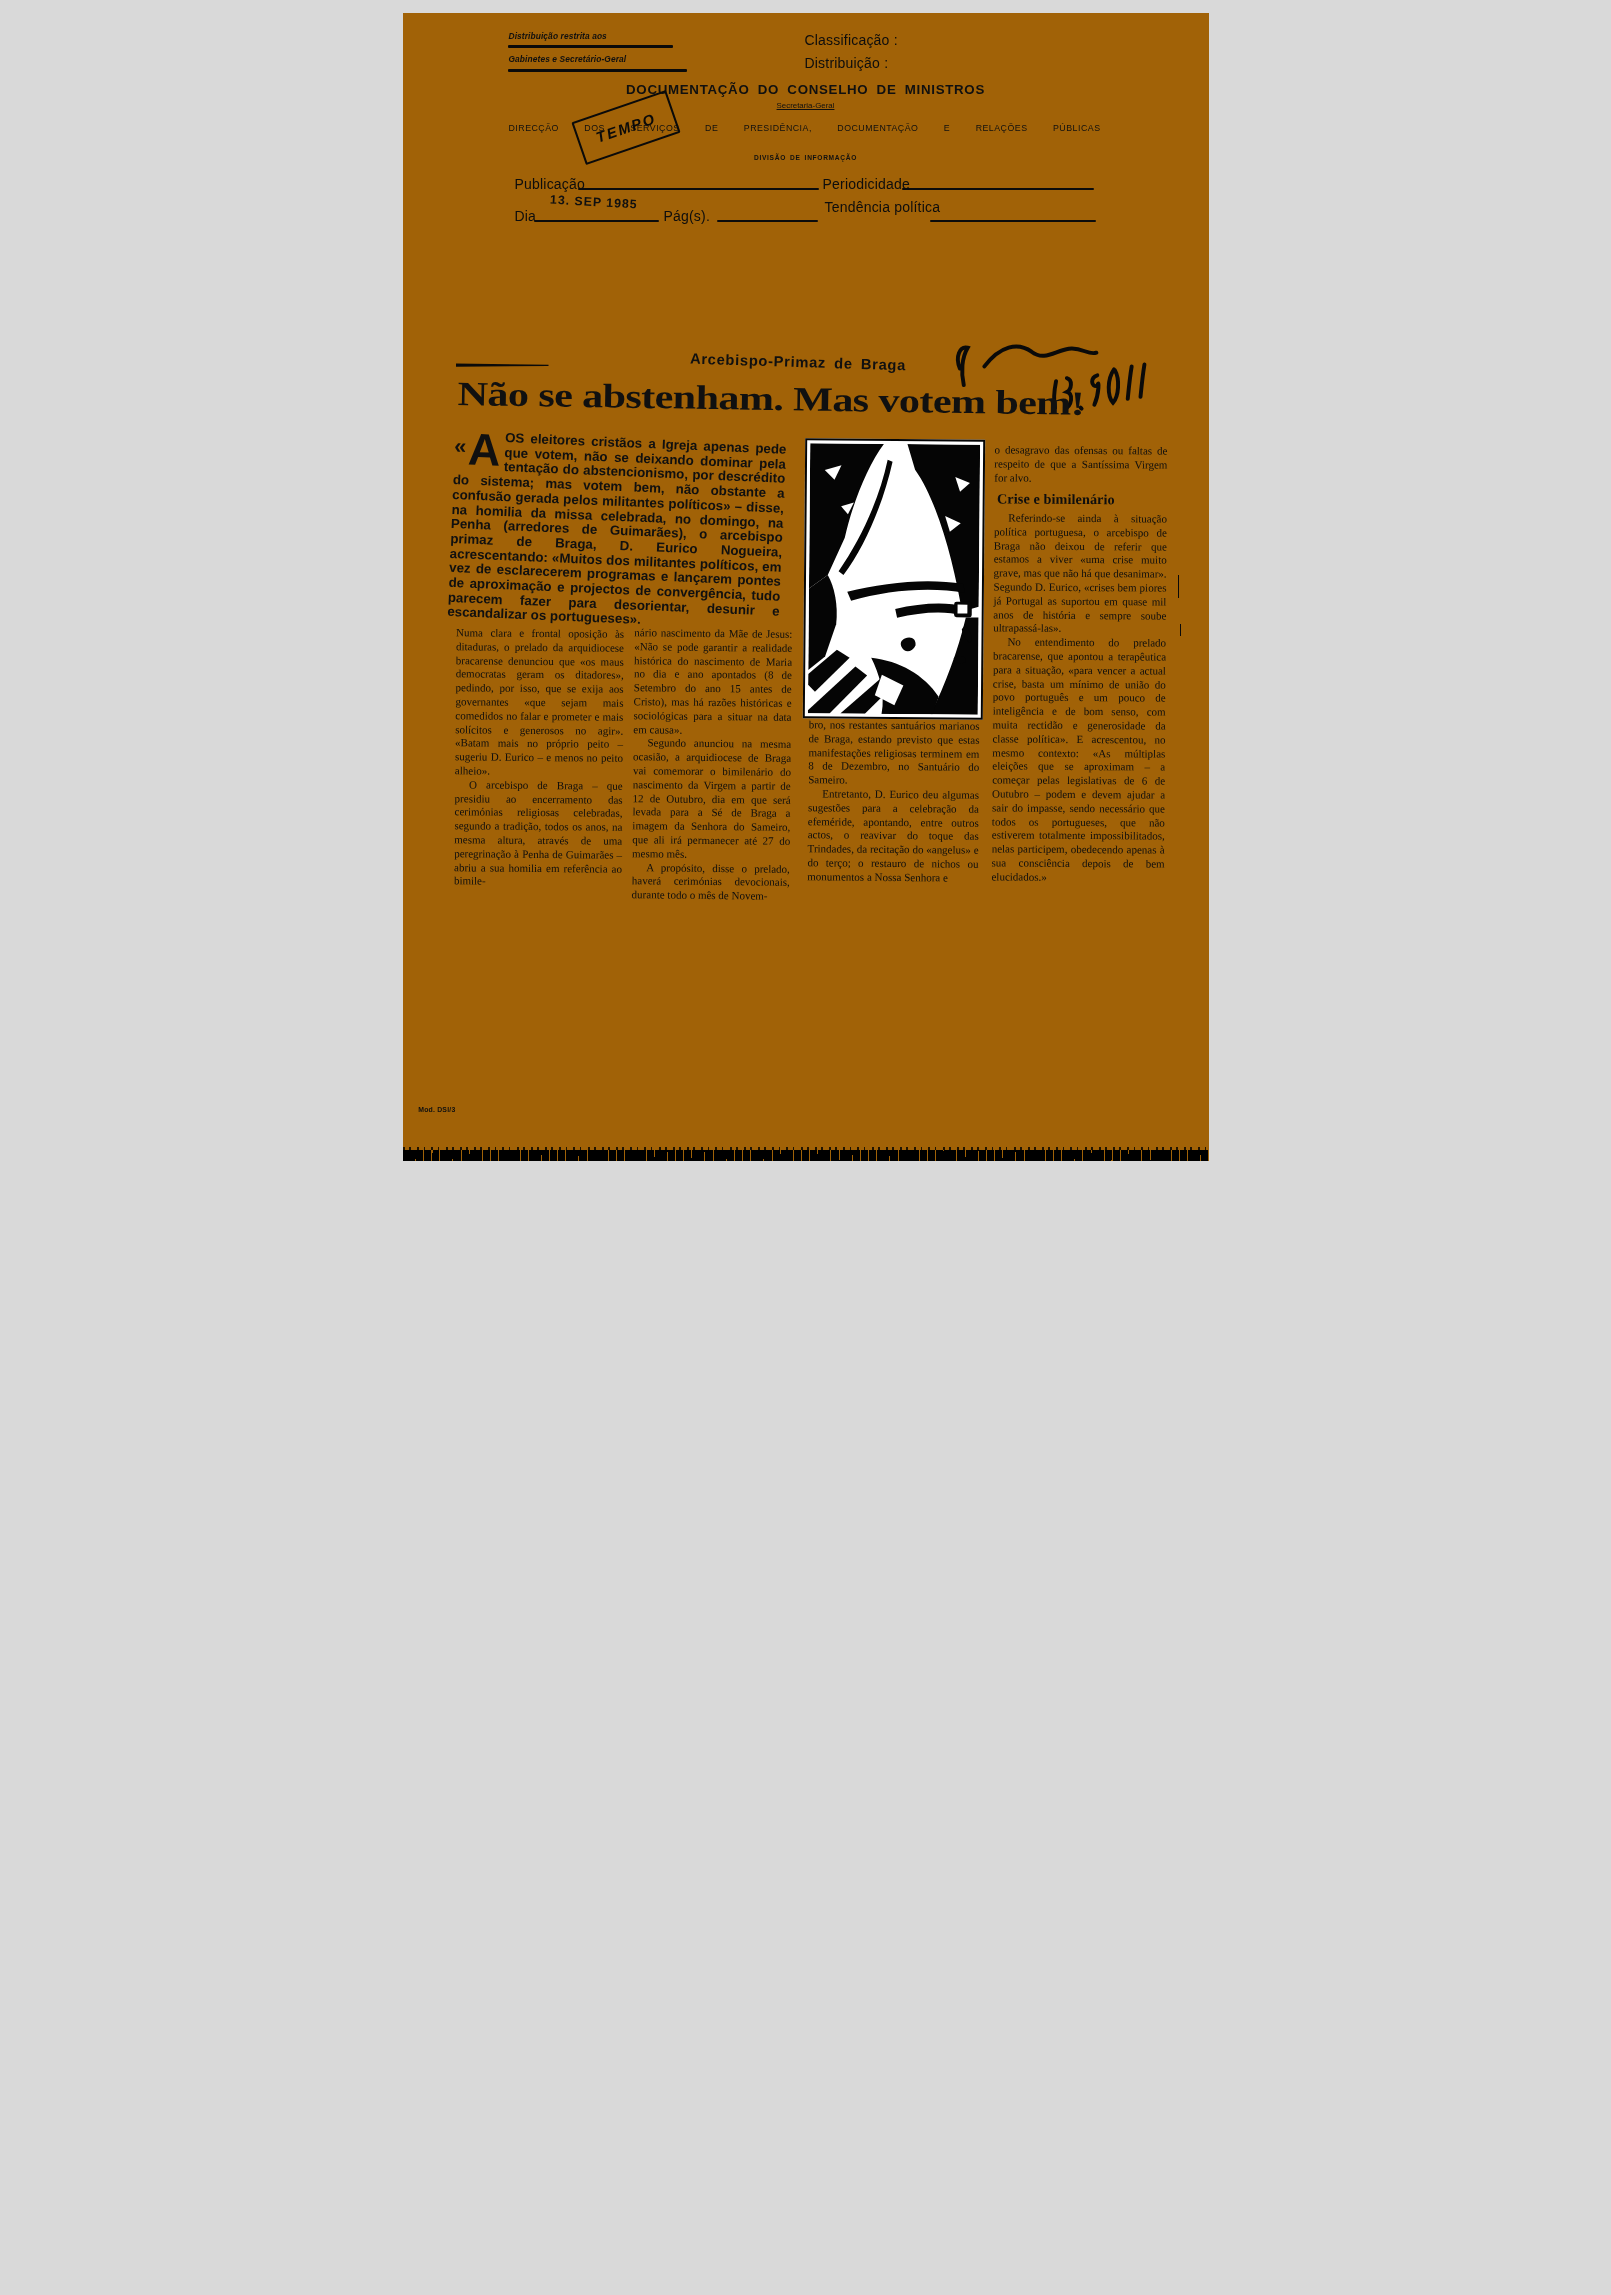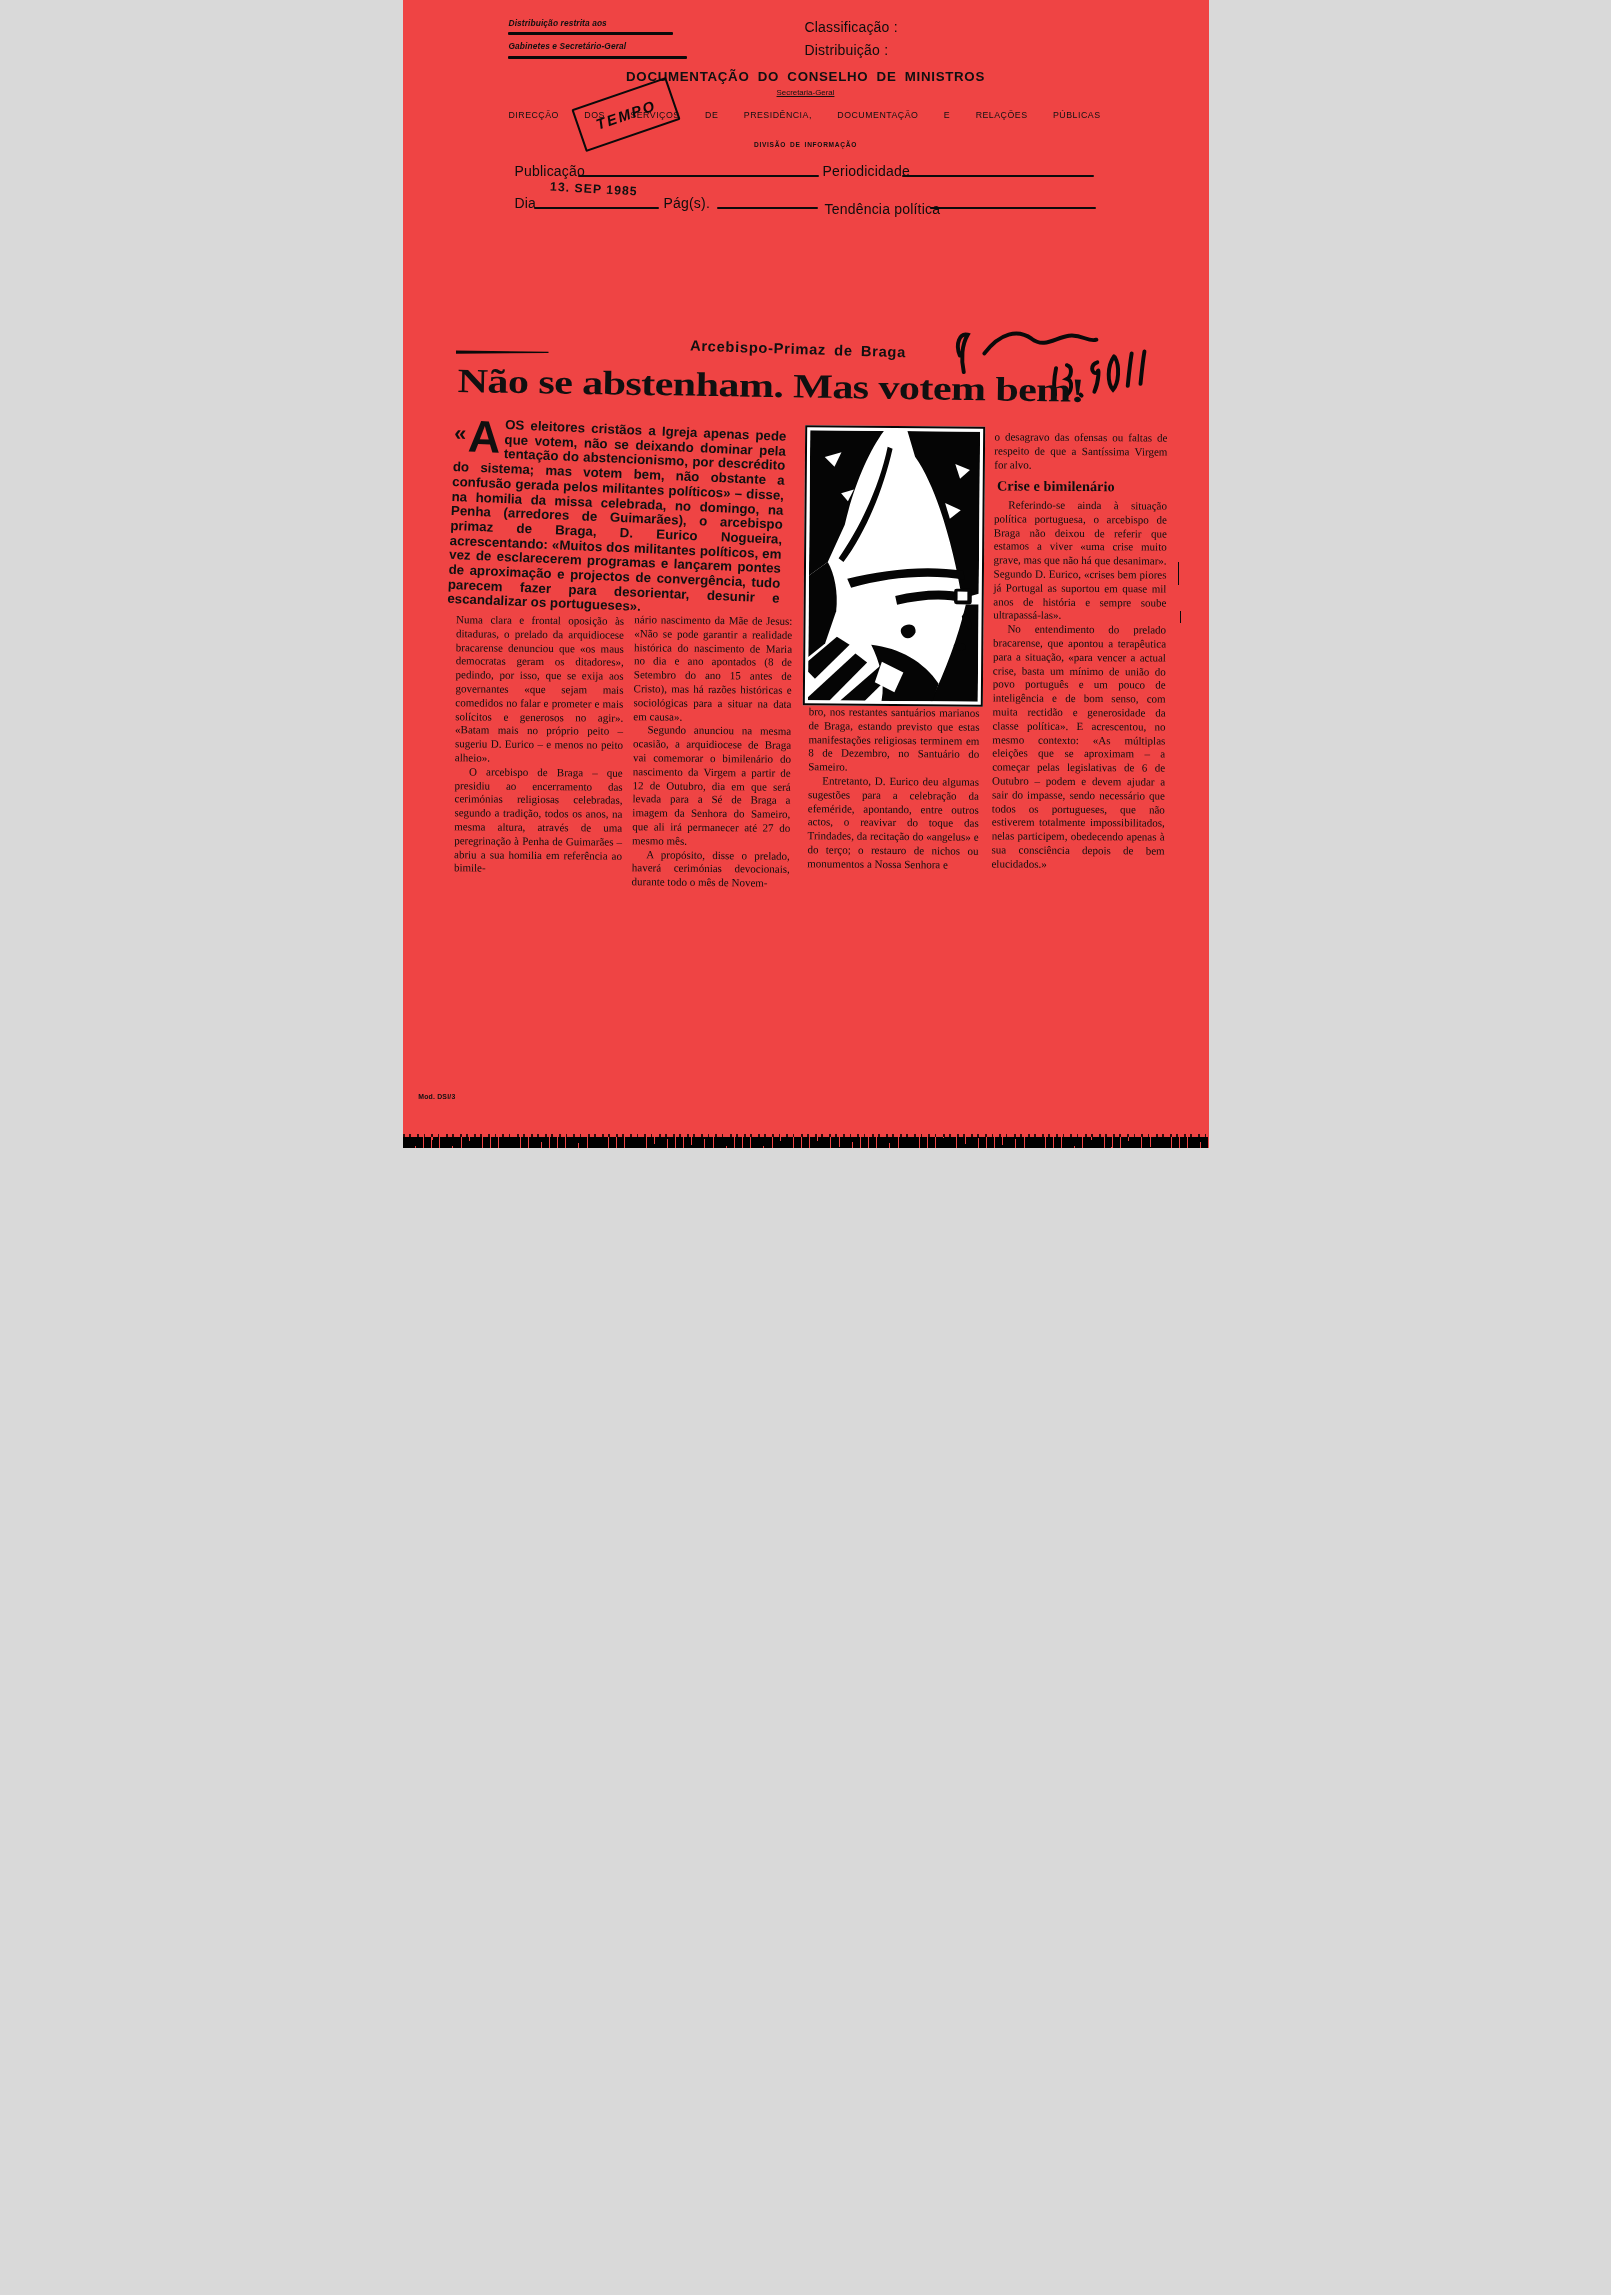--- a/index.html
+++ b/index.html
@@ -1,18 +1,18 @@
 <!DOCTYPE html>
 <html lang="pt" style="font-size:7.9px"><head>
 <meta charset="utf-8">
 <style>
   html,body{margin:0;padding:0;background:#d9d9d9;}
   .page{
-    position:relative;width:806px;height:1148px;margin:0 auto;
-    background:#ef4444;color:#101010;overflow:hidden;
+    position:relative;width:806px;height:1148px;margin:13px auto;
+    background:#a16207;color:#101010;overflow:hidden;
     font-family:"Liberation Serif","DejaVu Serif",serif;
   }
   .abs{position:absolute;}
   
   .hand-label{
     font-family:"Liberation Sans","DejaVu Sans",sans-serif;
     font-style:italic;font-weight:700;font-size:8.4px;letter-spacing:0.1px;white-space:nowrap;
   }
   .bar{background:#0a0a0a;height:2.5px;border-radius:1px;}
   .form-label{
@@ -144,21 +144,21 @@
   <div class="abs form-label" style="left:112px;top:163px;">Publicação</div>
   <div class="abs fill-line" style="left:175px;top:175px;width:241px;"></div>
   <div class="abs form-label" style="left:420px;top:163px;">Periodicidade</div>
   <div class="abs fill-line" style="left:499px;top:175px;width:192px;"></div>
 
   <div class="abs form-label" style="left:112px;top:195px;">Dia</div>
   <div class="abs date-stamp">13. SEP 1985</div>
   <div class="abs fill-line" style="left:131px;top:207px;width:125px;"></div>
   <div class="abs form-label" style="left:261px;top:195px;">Pág(s).</div>
   <div class="abs fill-line" style="left:314px;top:207px;width:101px;"></div>
-  <div class="abs form-label" style="left:422px;top:201px;text-align:right;">Tendência política</div>
+  <div class="abs form-label" style="left:422px;top:186px;text-align:right;">Tendência política</div>
   <div class="abs fill-line" style="left:527px;top:207px;width:166px;"></div>
 
   <div class="abs rule-taper"></div>
   <div class="abs kicker">Arcebispo-Primaz de Braga</div>
 
   <div class="abs handwriting">
     <svg viewBox="0 0 440 175" xmlns="http://www.w3.org/2000/svg">
       <g fill="none" stroke="#0a0a0a" stroke-width="8" stroke-linecap="round">
         <path d="M16 72 C6 48 16 26 32 30 C20 50 18 80 24 106"></path>
         <path d="M66 68 C98 26 134 18 162 38 C188 58 210 36 238 32 C264 28 278 46 294 40"></path>

